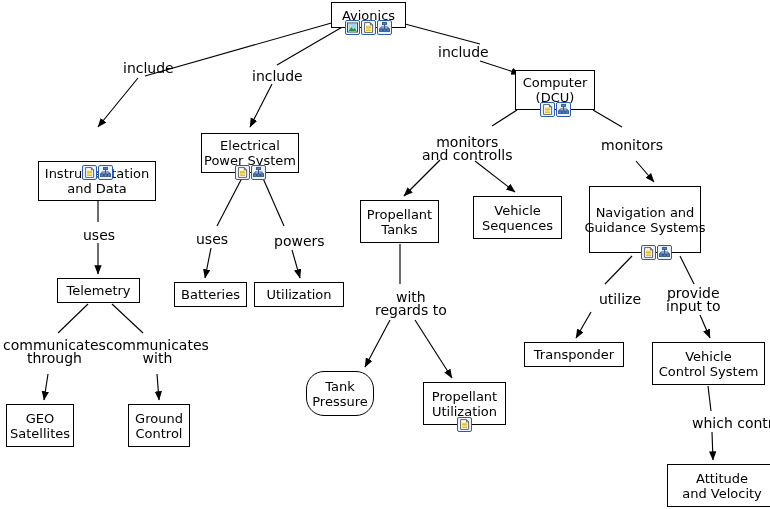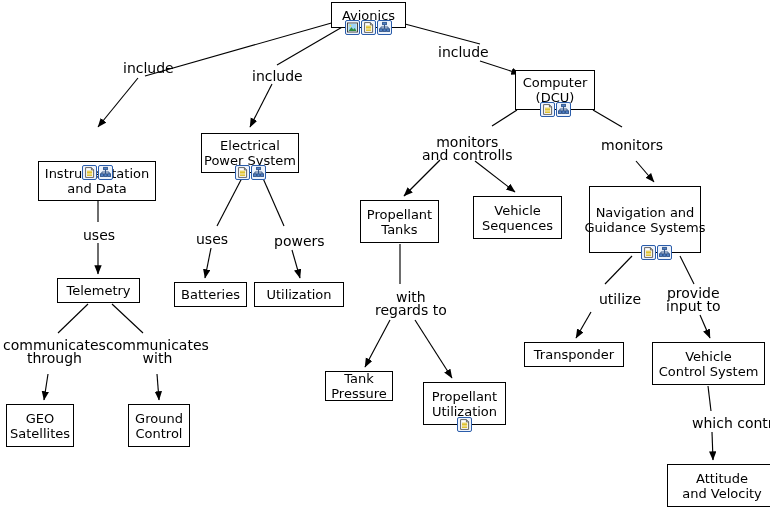--- a/index.html
+++ b/index.html
@@ -260,21 +260,21 @@
       <div class="node" style="left: 360px; top: 200px; width: 79px; height: 43px;"><span class="node-label">Propellant
 Tanks</span></div>
       <div class="node" style="left: 473px; top: 196px; width: 89px; height: 43px;"><span class="node-label">Vehicle
 Sequences</span></div>
       <div class="node" style="left: 57px; top: 278px; width: 83px; height: 25px;"><span class="node-label">Telemetry</span></div>
       <div class="node" style="left: 174px; top: 282px; width: 73px; height: 25px; align-items: center;"><span class="node-label">Batteries</span></div>
       <div class="node" style="left: 254px; top: 282px; width: 90px; height: 25px;"><span class="node-label">Utilization</span></div>
       <div class="node" style="left: 524px; top: 342px; width: 100px; height: 25px;"><span class="node-label">Transponder</span></div>
       <div class="node" style="left: 652px; top: 342px; width: 113px; height: 43px;"><span class="node-label">Vehicle
 Control System</span></div>
-      <div class="node" style="left: 325px; top: 371px; width: 68px; height: 30px;"><span class="node-label">Tank
+      <div class="node" style="left: 306px; top: 371px; width: 68px; height: 45px; border-radius: 18px;"><span class="node-label">Tank
 Pressure</span></div>
       <div class="node" style="left: 423px; top: 382px; width: 83px; height: 43px;"><span class="node-label">Propellant
 Utilization</span></div>
       <div class="icon-tray" style="left: 457px; top: 417px;">
         <span class="ic">
           <svg width="13" height="13" viewBox="0 0 13 13">
             <path d="M2.6 1.6 H8.4 L10.6 3.9 V11.4 H2.6 Z" fill="#ffffff" stroke="#555555" stroke-width="0.9"></path>
             <path d="M8.4 1.6 V3.9 H10.6" fill="none" stroke="#555555" stroke-width="0.9"></path>
             <line x1="4" y1="5.2" x2="9.2" y2="5.2" stroke="#d9b400" stroke-width="0.9"></line>
             <line x1="4" y1="6.6" x2="9.2" y2="6.6" stroke="#d9b400" stroke-width="0.9"></line>

